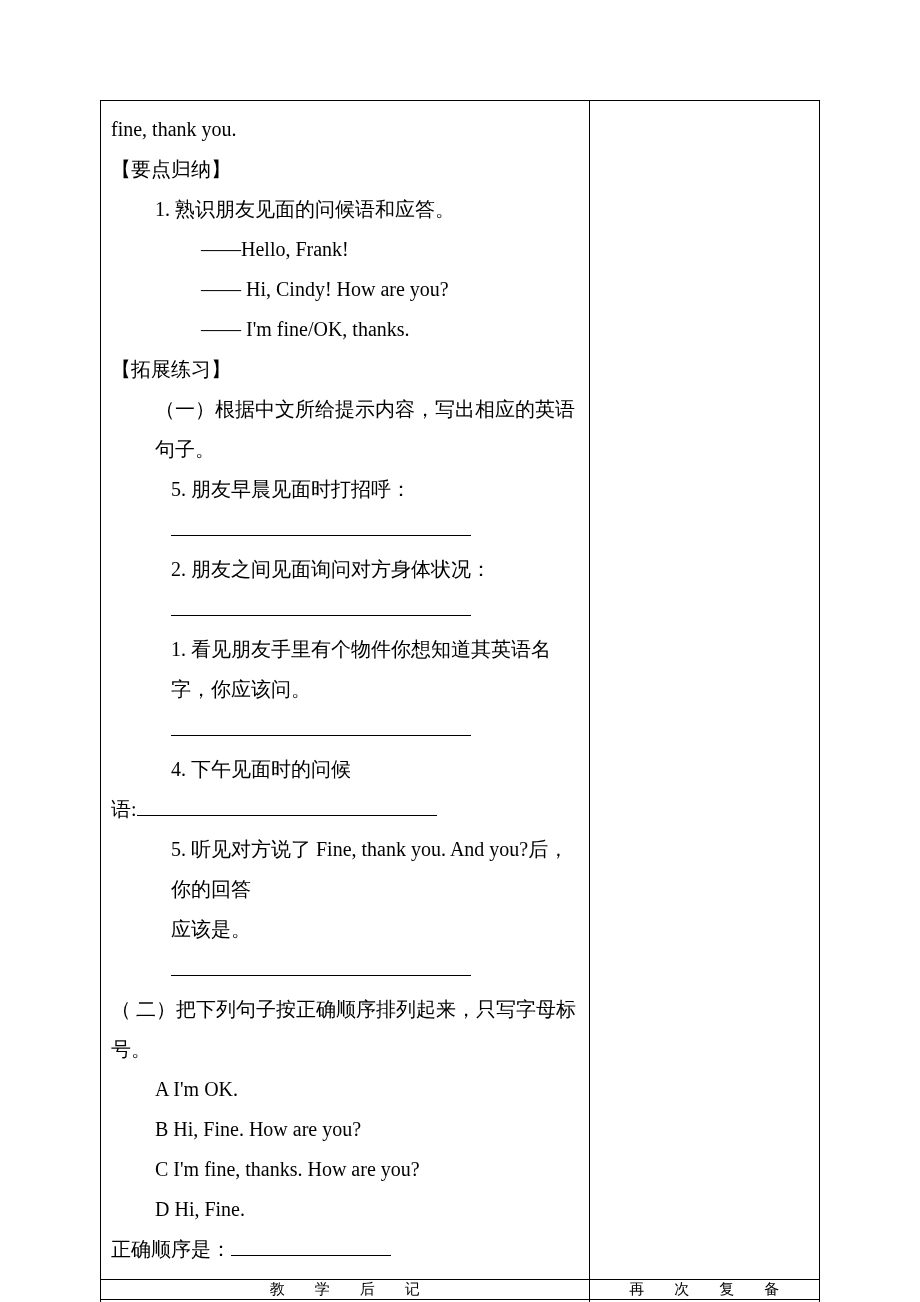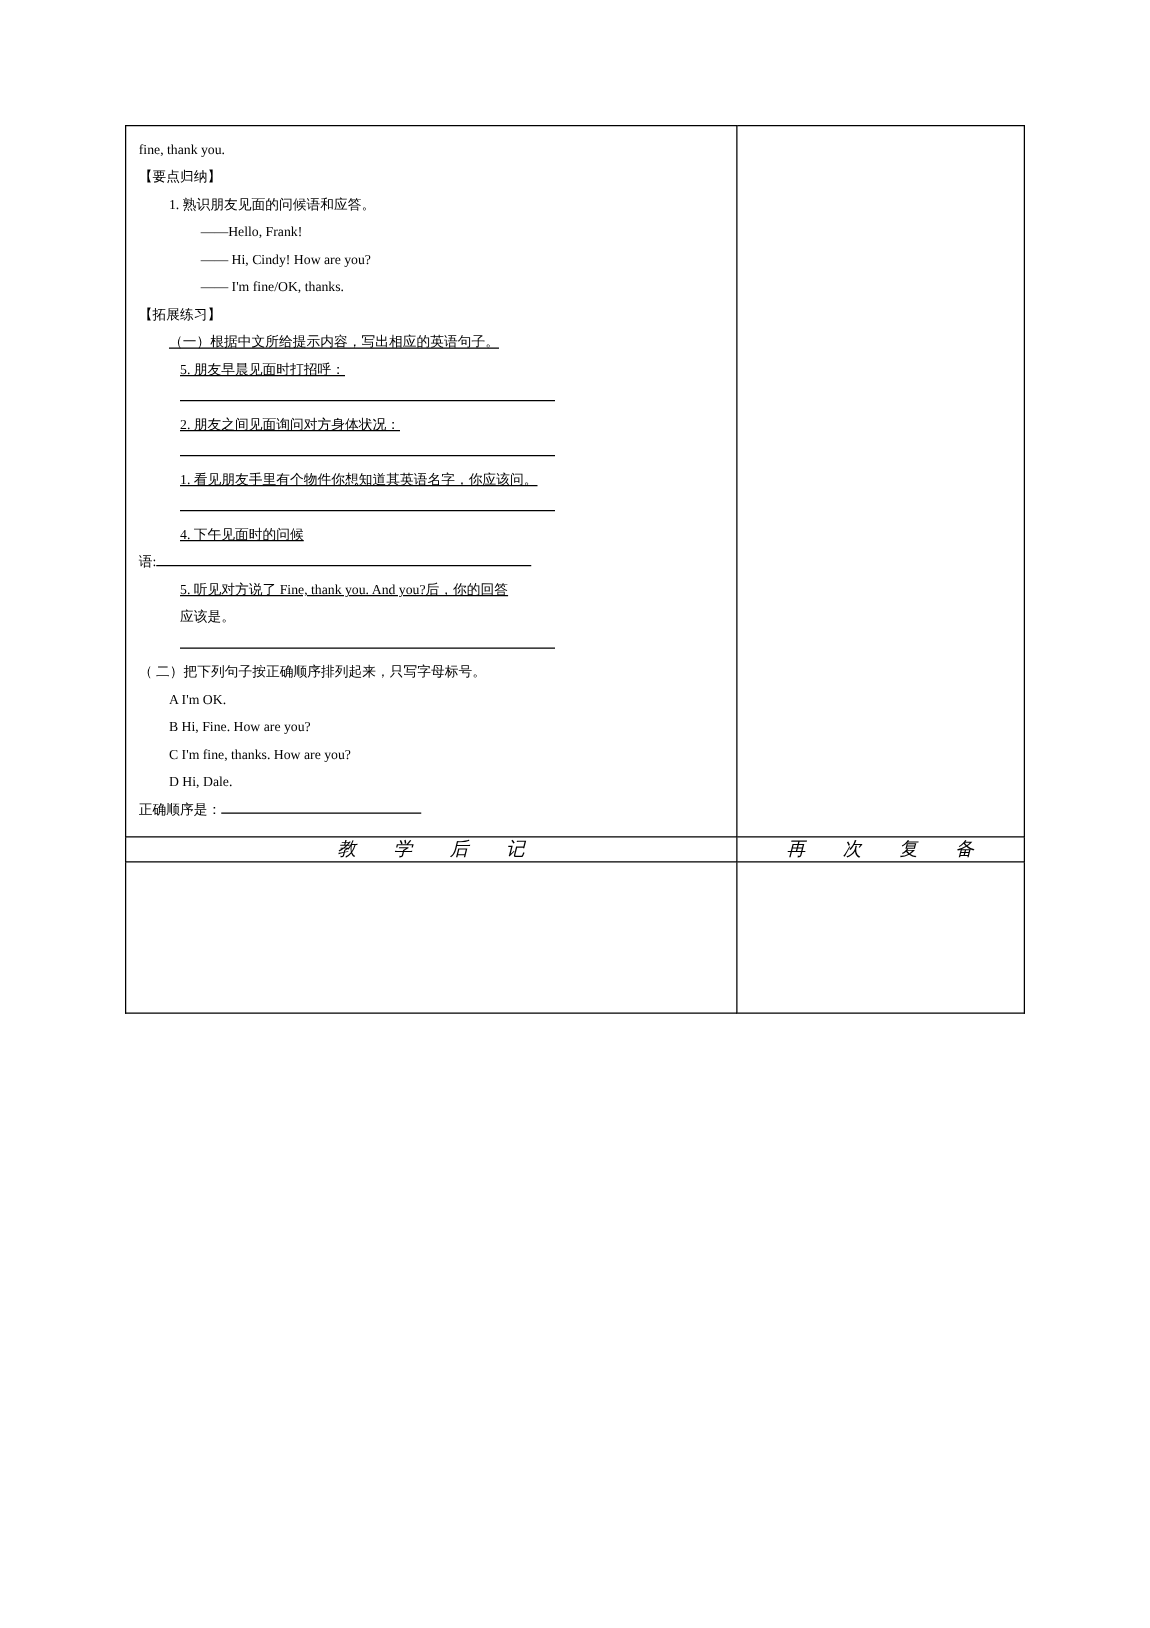--- a/index.html
+++ b/index.html
@@ -29,21 +29,21 @@
   }
   .main-col {
     width: 68%;
   }
   .side-col {
     width: 32%;
   }
   .content {
     padding: 8px 10px 10px 10px;
     line-height: 2.0;
-    font-size: 11px;
+    font-size: 20px;
   }
   .content p {
     margin: 0;
   }
   .bold {
     font-weight: normal;
   }
   .ind1 { padding-left: 2.2em; }
   .ind2 { padding-left: 4.5em; }
   .ind3 { padding-left: 3em; }
@@ -62,28 +62,26 @@
     vertical-align: baseline;
   }
   .header-row td {
     text-align: center;
     letter-spacing: 2em;
     padding: 4px 0;
     font-size: 15px;
   }
   .header-row td span {
     padding-left: 2em;
-    font-style: italic;
   }
   .empty-cell {
     height: 120px;
   }
   .spaced2 {
     margin-top: 18px;
-    text-decoration: underline;
   }
 </style>
 </head>
 <body>
 
 <div class="page">
 <table class="outer">
   <tbody>
         <tr>
     <td class="main-col">
@@ -112,21 +110,21 @@
 
         <p class="ind3 spaced2">5. 听见对方说了 Fine, thank you. And you?后，你的回答</p>
         <p class="ind3">应该是。</p>
 
         <p class="ind3 spaced2"><span class="blank-line"></span></p>
 
         <p>（ 二）把下列句子按正确顺序排列起来，只写字母标号。</p>
         <p class="ind1">A   I'm OK.</p>
         <p class="ind1">B    Hi, Fine. How are you?</p>
         <p class="ind1">C    I'm fine, thanks. How are you?</p>
-        <p class="ind1">D    Hi, Dale.</p>
+        <p class="ind1">D    Hi, Fine.</p>
         <p><span>正确顺序是：</span><span class="blank-short"></span></p>
       </div>
     </td>
     <td class="side-col"></td>
   </tr>
   <tr class="header-row">
     <td><span>教学后记</span></td>
     <td><span>再次复备</span></td>
   </tr>
   <tr>

